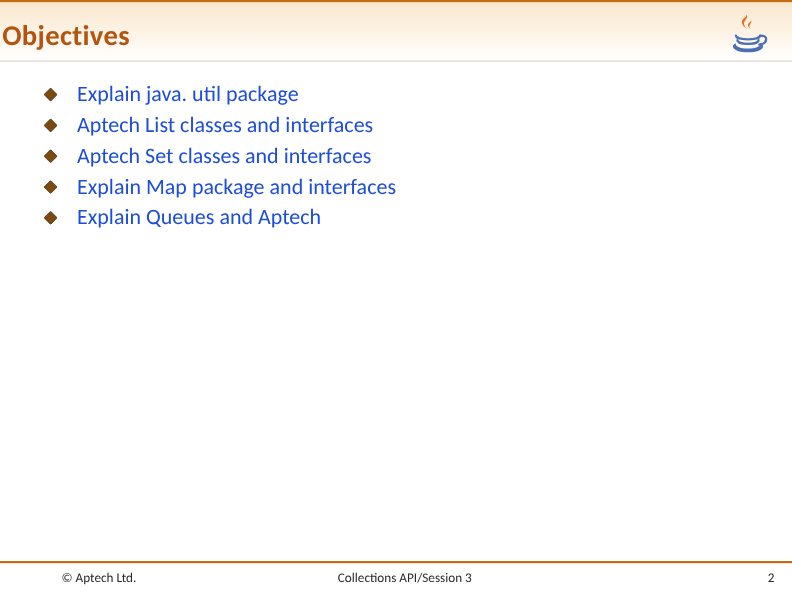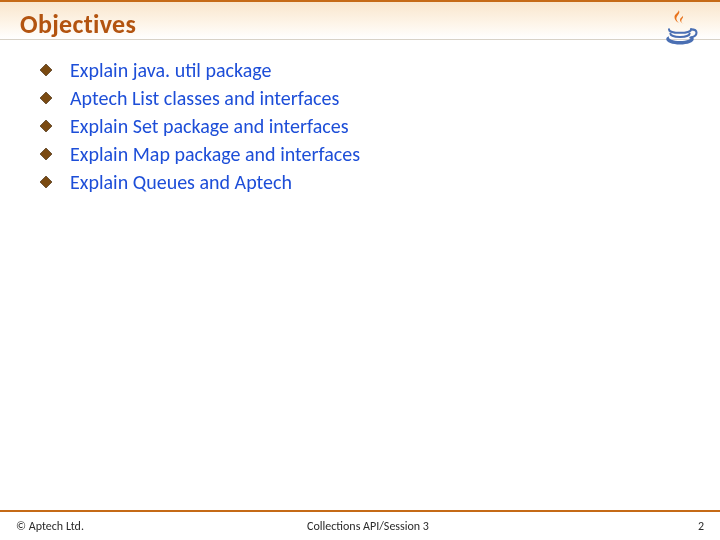--- a/index.html
+++ b/index.html
@@ -6,26 +6,26 @@
   html,body { width:720px; height:540px; font-family:"Segoe UI",Calibri,Arial,sans-serif; background:#fff; }
   .slide {
     position:relative;
     width:720px; height:540px;
     display:flex; flex-direction:column;
     background:#fff;
   }
   
   .header {
     position:relative;
-    height:40px;
+    height:56px;
     background:linear-gradient(to bottom,#f9e6cd 0%,#fdf4e7 55%,#ffffff 100%);
     border-top:2px solid #c56a17;
     border-bottom:1px solid #d8d2c7;
-    padding:6px 18px 0 20px;
-    display:flex; align-items:flex-start; justify-content:space-between;
+    padding:6px 18px 0 2px;
+    display:flex; align-items:center; justify-content:space-between;
   }
   .title {
     font-size:26px;
     font-weight:700;
     color:#b35410;
     letter-spacing:.3px;
   }
   .logo-wrap { width:44px; height:44px; display:flex; align-items:center; justify-content:center; margin-top:-2px;}
   .logo-wrap svg { width:44px; height:44px; }
 
@@ -51,21 +51,21 @@
   
   .footer {
     height:30px;
     border-top:2px solid #c56a17;
     display:flex; align-items:center; justify-content:space-between;
     padding:0 16px;
     font-size:12px;
     color:#2b2b2b;
   }
   .foot-center { position:absolute; left:16px; right:0; text-align:center; font-size:12px; pointer-events:none;}
-  .foot-left,.foot-right{position:relative;z-index:1;}
+  .foot-left,.foot-right{position:relative;z-index:1;margin-left:40px;}
 </style>
 </head>
 <body>
 
 <div class="slide">
 
   <div class="header">
     <div class="title">Objectives</div>
     <div class="logo-wrap">
       <svg viewBox="0 0 64 64">
@@ -100,21 +100,21 @@
             </svg>
         </span>
         <span>Aptech List classes and interfaces</span>
       </li>
       <li>
         <span class="bullet">
           <svg viewBox="0 0 12 12">
               <polygon points="6,0 12,6 6,12 0,6" fill="#7a4a12" stroke="#3a2308" stroke-width="0.6"></polygon>
             </svg>
         </span>
-        <span>Explain Set package and interfaces</span>
+        <span>Aptech Set classes and interfaces</span>
       </li>
       <li>
         <span class="bullet">
           <svg viewBox="0 0 12 12">
               <polygon points="6,0 12,6 6,12 0,6" fill="#7a4a12" stroke="#3a2308" stroke-width="0.6"></polygon>
             </svg>
         </span>
         <span>Explain Map package and interfaces</span>
       </li>
       <li>

